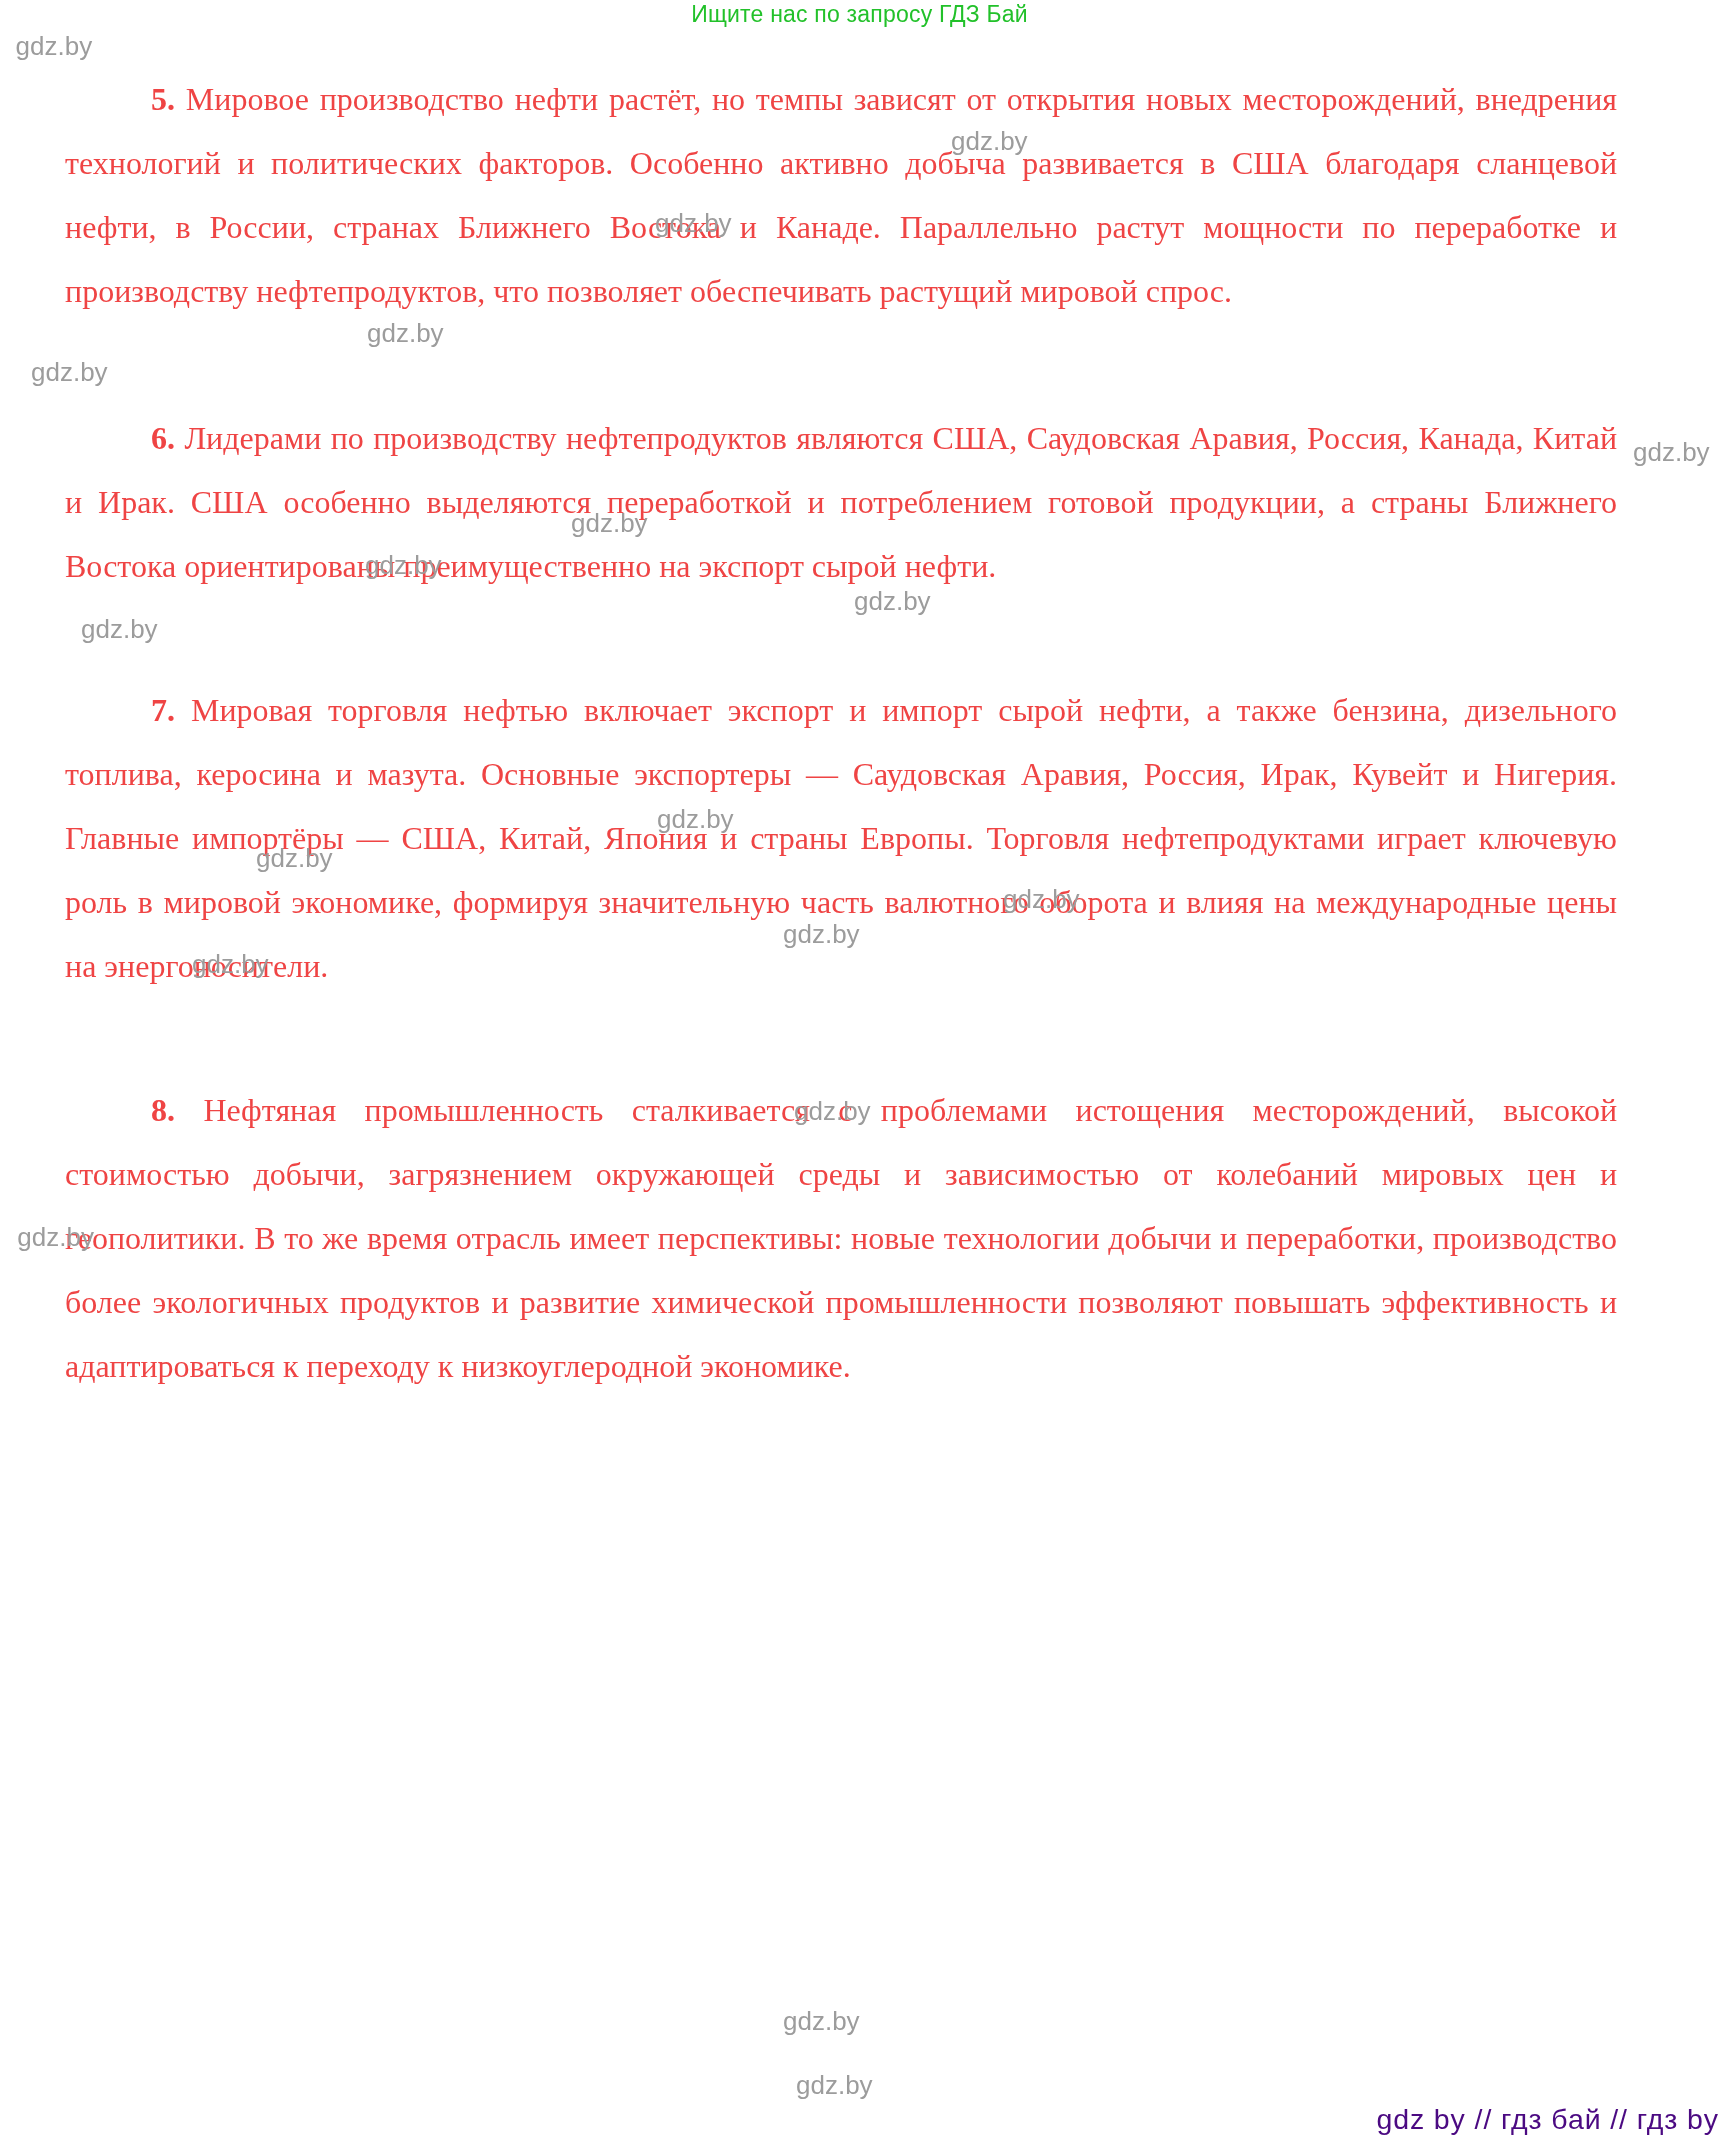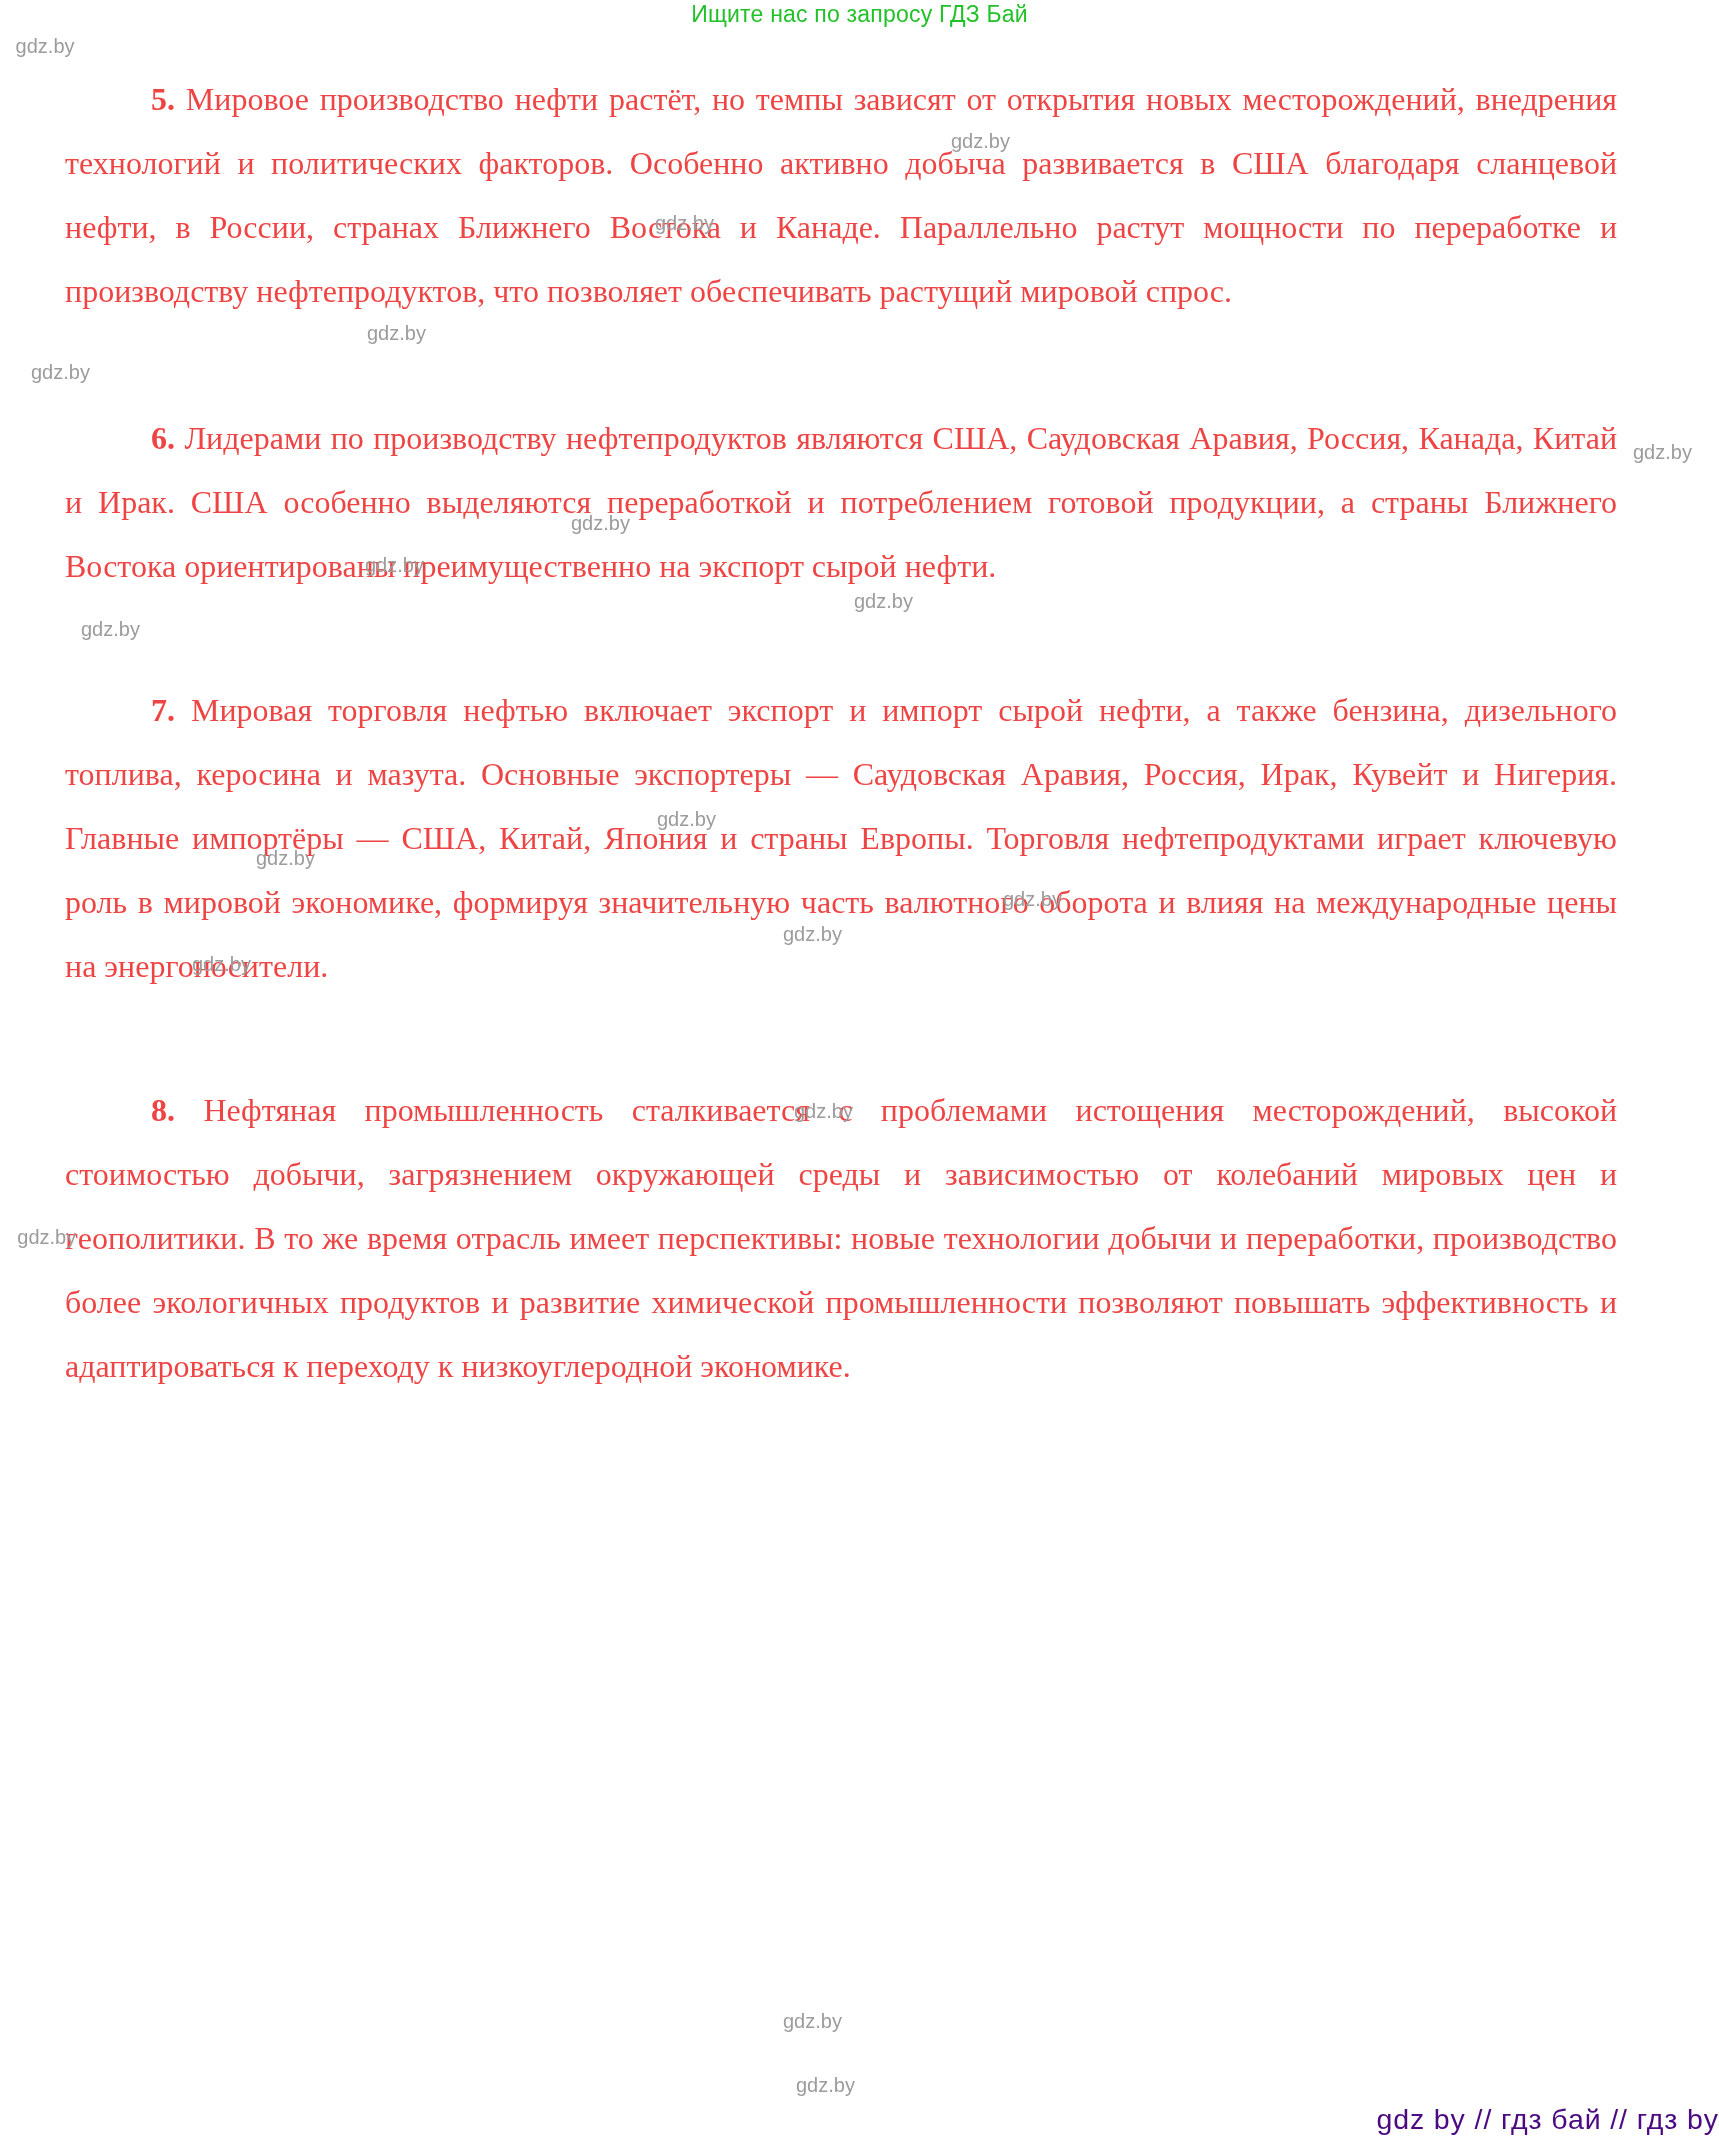--- a/index.html
+++ b/index.html
@@ -87,21 +87,21 @@
     font-size: 28.5px;
     letter-spacing: 0.9px;
     white-space: nowrap;
   }
 
   
   .wm {
     position: absolute;
     color: #9c9c9c;
     font-family: "Liberation Sans", "DejaVu Sans", sans-serif;
-    font-size: 20px;
+    font-size: 26px;
     line-height: 26px;
     white-space: nowrap;
     pointer-events: none;
     user-select: none;
   }
 </style>
 </head>
 <body>
 
 <div class="page">

